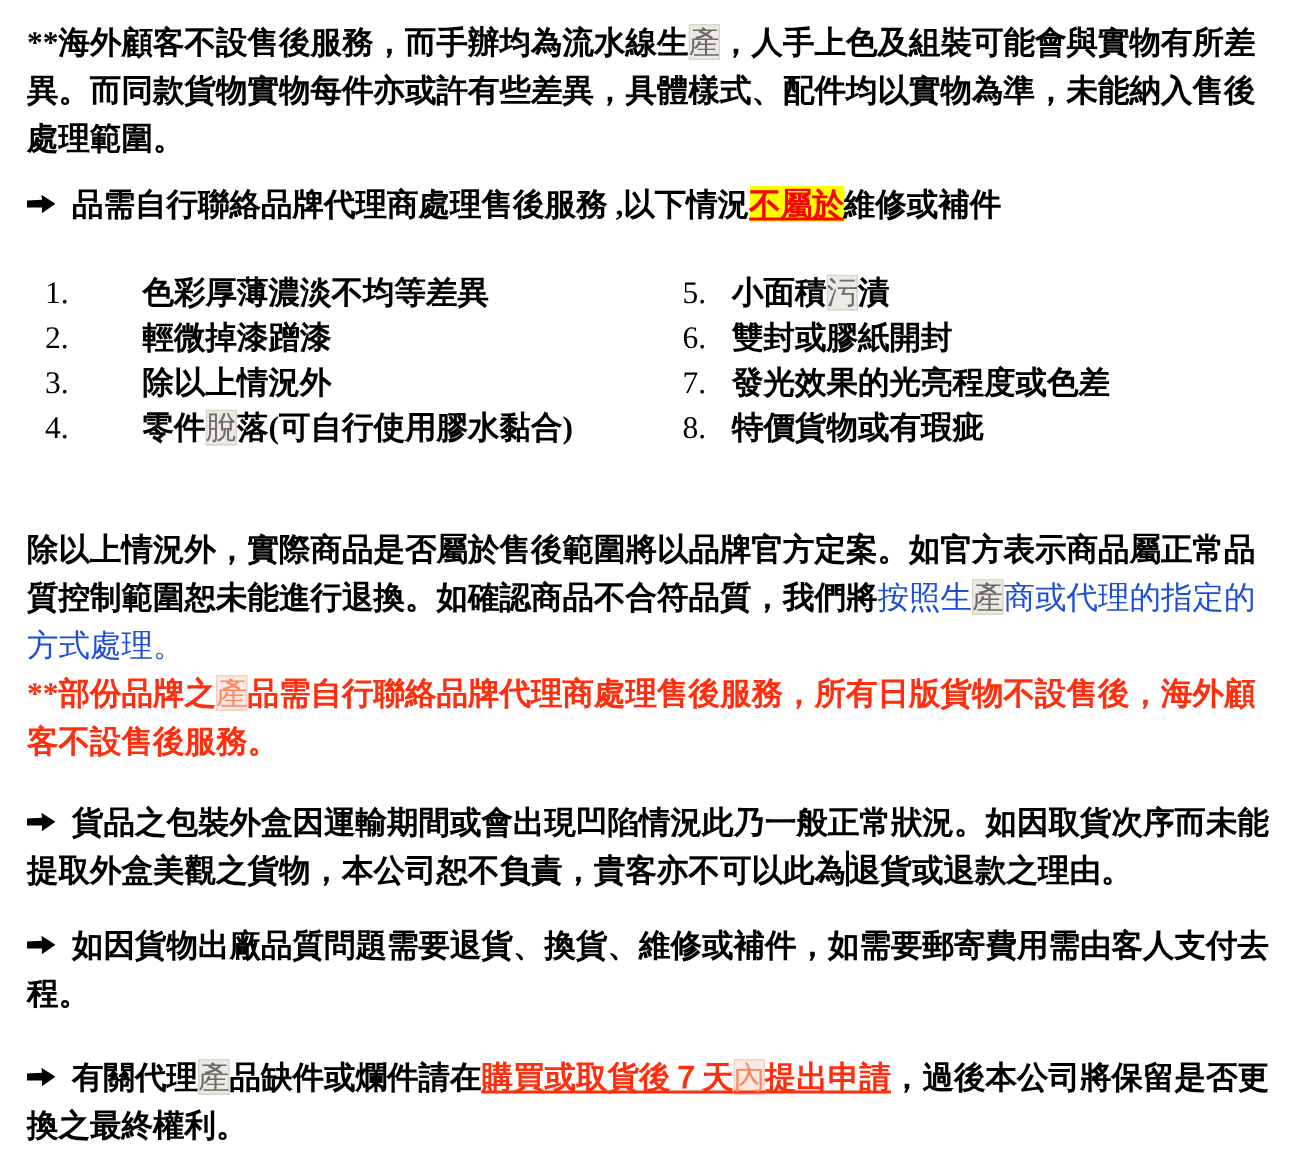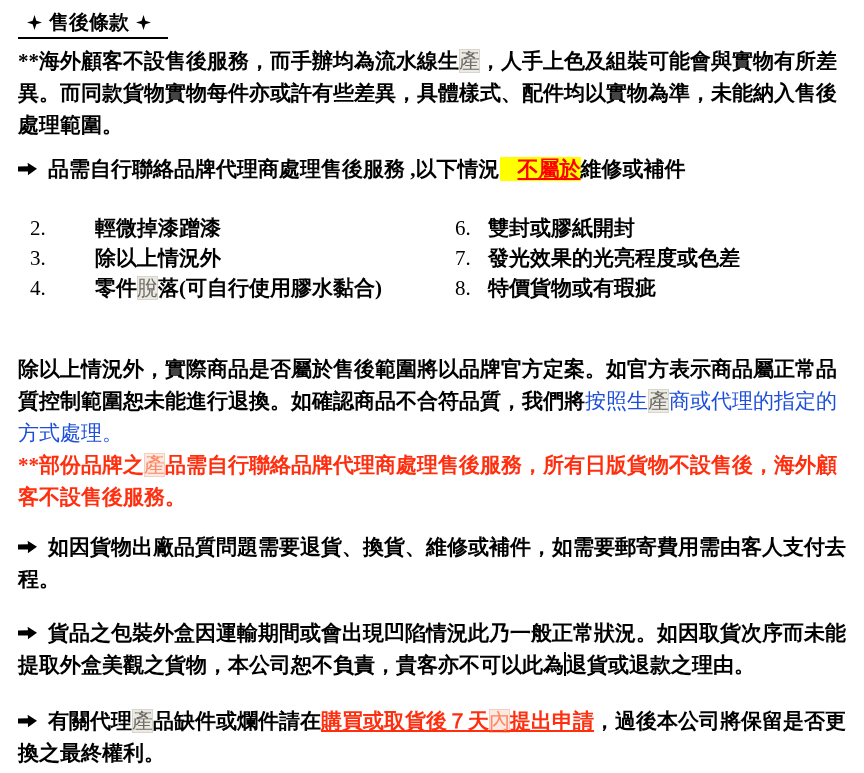--- a/index.html
+++ b/index.html
@@ -29,21 +29,20 @@
   .brand{color:#ff2e0e;}
   .shipping{margin-top:18px;}
   .packaging{margin-top:22px;}
   .missing{margin-top:24px;}
   .arrow{display:inline-block;margin-right:11px;vertical-align:0px;}
   .hl{
     color:#ff0000;
     background:#ffff00;
     text-decoration:underline;
     text-decoration-color:#ff0000;
-    padding-left:18px;
   }
   .red-u{
     color:#ff2e0e;
     text-decoration:underline;
     text-decoration-color:#ff2e0e;
   }
   
   .sub{
     background:#eceae4;
     box-shadow:inset 0 0 0 1px #d9d5cb;
@@ -75,58 +74,57 @@
     display:inline-block;width:0;height:24px;
     border-left:2px solid #000;
     vertical-align:-4px;
   }
 </style>
 </head>
 <body>
 
 <div class="doc">
 
-  <h1 class="title"><span class="star"><svg width="15" height="15" viewBox="0 0 14 14">
-          <path d="M7 0 L8.7 5.3 L14 7 L8.7 8.7 L7 14 L5.3 8.7 L0 7 L5.3 5.3 Z" fill="#000"></path>
-        </svg></span><span>售後條款</span><span class="star"><svg width="15" height="15" viewBox="0 0 14 14">
-          <path d="M7 0 L8.7 5.3 L14 7 L8.7 8.7 L7 14 L5.3 8.7 L0 7 L5.3 5.3 Z" fill="#000"></path>
-        </svg></span></h1>
 
   <p class="para intro"><span>**海外顧客不設售後服務，而手辦均為流水線生</span><span class="sub">產</span><span>，人手上色及組裝可能會與實物有所差異。而同款貨物實物每件亦或許有些差異，具體樣式、配件均以實物為準，未能納入售後處理範圍。</span></p>
 
   <p class="para guarantee"><span class="arrow"><svg width="19" height="14" viewBox="0 0 19 14">
           <path d="M0 4.6 L10 4.2 L9.6 0.8 L19 6.8 L9.9 13.2 L10 9.4 L0 9.4 Z" fill="#000"></path>
         </svg></span><span>品需自行聯絡品牌代理商處理售後服務 ,以下情況</span><span class="hl">不屬於</span><span>維修或補件</span></p>
 
   <div class="list">
+    <div class="lrow">
+      <div class="lcol"><span class="num">1.</span><span>色彩厚薄濃淡不均等差異</span><span class="sub"></span><span></span></div>
+      <div class="rcol"><span class="rnum">5.</span><span>小面積</span><span class="sub">污</span><span>漬</span></div>
+    </div>
     <div class="lrow">
       <div class="lcol"><span class="num">2.</span><span>輕微掉漆蹭漆</span><span class="sub"></span><span></span></div>
       <div class="rcol"><span class="rnum">6.</span><span>雙封或膠紙開封</span><span class="sub"></span><span></span></div>
     </div>
     <div class="lrow">
       <div class="lcol"><span class="num">3.</span><span>除以上情況外</span><span class="sub"></span><span></span></div>
       <div class="rcol"><span class="rnum">7.</span><span>發光效果的光亮程度或色差</span><span class="sub"></span><span></span></div>
     </div>
     <div class="lrow">
       <div class="lcol"><span class="num">4.</span><span>零件</span><span class="sub">脫</span><span>落(可自行使用膠水黏合)</span></div>
       <div class="rcol"><span class="rnum">8.</span><span>特價貨物或有瑕疵</span><span class="sub"></span><span></span></div>
     </div>
   </div>
 
   <p class="para policy"><span>除以上情況外，實際商品是否屬於售後範圍將以品牌官方定案。如官方表示商品屬正常品質控制範圍恕未能進行退換。如確認商品不合符品質，我們將</span><span class="alt">按照生</span><span class="sub">產</span><span class="alt">商或代理的指定的方式處理。</span></p>
 
   <p class="para brand"><span>**部份品牌之</span><span class="sub-red">產</span><span>品需自行聯絡品牌代理商處理售後服務，所有日版貨物不設售後，海外顧客不設售後服務。</span></p>
 
+  <p class="para packaging"><span class="arrow"><svg width="19" height="14" viewBox="0 0 19 14">
+          <path d="M0 4.6 L10 4.2 L9.6 0.8 L19 6.8 L9.9 13.2 L10 9.4 L0 9.4 Z" fill="#000"></path>
+        </svg></span><span>貨品之包裝外盒因運輸期間或會出現凹陷情況此乃一般正常狀況。如因取貨次序而未能提取外盒美觀之貨物，本公司恕不負責，貴客亦不可以此為</span><span class="caret"></span><span>退貨或退款之理由。</span></p>
+
   <p class="para shipping"><span class="arrow"><svg width="19" height="14" viewBox="0 0 19 14">
           <path d="M0 4.6 L10 4.2 L9.6 0.8 L19 6.8 L9.9 13.2 L10 9.4 L0 9.4 Z" fill="#000"></path>
         </svg></span><span>如因貨物出廠品質問題需要退貨、換貨、維修或補件，如需要郵寄費用需由客人支付去程。</span></p>
-
-  <p class="para packaging"><span class="arrow"><svg width="19" height="14" viewBox="0 0 19 14">
-          <path d="M0 4.6 L10 4.2 L9.6 0.8 L19 6.8 L9.9 13.2 L10 9.4 L0 9.4 Z" fill="#000"></path>
-        </svg></span><span>貨品之包裝外盒因運輸期間或會出現凹陷情況此乃一般正常狀況。如因取貨次序而未能提取外盒美觀之貨物，本公司恕不負責，貴客亦不可以此為</span><span class="caret"></span><span>退貨或退款之理由。</span></p>
 
   <p class="para missing"><span class="arrow"><svg width="19" height="14" viewBox="0 0 19 14">
           <path d="M0 4.6 L10 4.2 L9.6 0.8 L19 6.8 L9.9 13.2 L10 9.4 L0 9.4 Z" fill="#000"></path>
         </svg></span><span>有關代理</span><span class="sub">產</span><span>品缺件或爛件請在</span><span class="red-u">購買或取貨後７天</span><span class="red-u sub-red">內</span><span class="red-u">提出申請</span><span>，過後本公司將保留是否更換之最終權利。</span></p>
 
   
 
 </div>
 
 </body></html>

